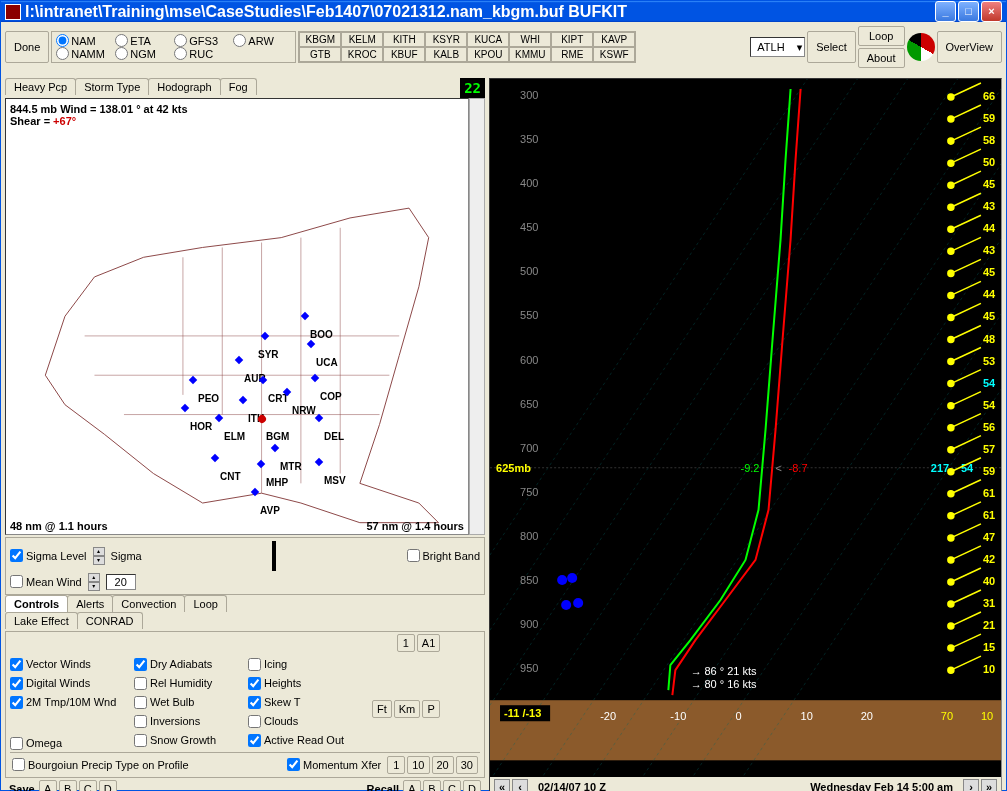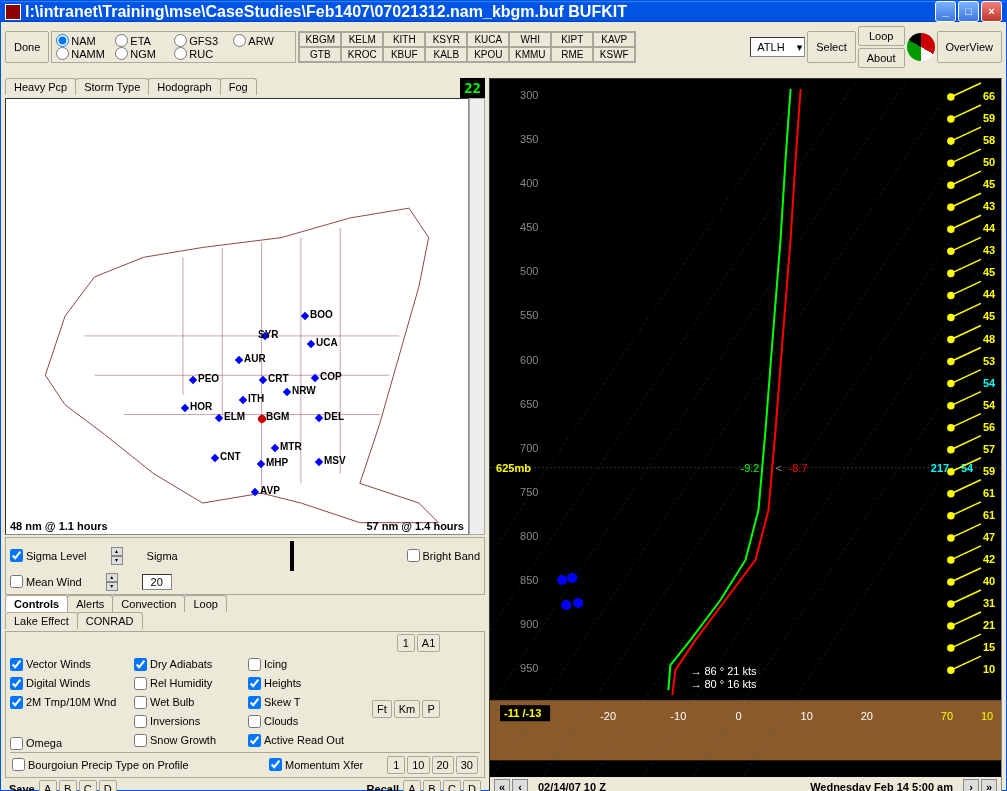--- a/index.html
+++ b/index.html
@@ -28,23 +28,23 @@
 .tabs-row { display: flex; }
 .tab { border: 1px solid #aca899; border-bottom: none; padding: 2px 8px; background: #ece9d8; cursor: pointer; font-size: 11px; border-radius: 3px 3px 0 0; margin-right: -1px;}
 .tab.active { background: #fff; font-weight: bold;}
 .map-area { flex: 1; border: 1px inset #888; background: #fff; position: relative; overflow: hidden;}
 .map-readout1 { position: absolute; top: 4px; left: 4px; font-weight: bold; color: #000;}
 .map-readout1 .shear { color: #c00; font-weight: bold;}
 .map-footer-l { position: absolute; bottom: 2px; left: 4px; font-weight: bold;}
 .map-footer-r { position: absolute; bottom: 2px; right: 4px; font-weight: bold;}
 .station-dot { position: absolute; width: 6px; height: 6px; background: #00f; transform: rotate(45deg);}
 .station-dot.sel { background: #c00; width: 8px; height: 8px; border-radius: 50%;}
-.station-lbl { position: absolute; font-size: 10px; font-weight: bold; color: #000;}
+.station-lbl { position: absolute; font-size: 10px; font-weight: bold; color: #000; margin-top: 20px;}
 .controls-section { border: 1px solid #aca899; padding: 2px; margin-top: 2px;}
-.ctrl-row { display: flex; align-items: center; gap: 24px; padding: 1px 2px;}
+.ctrl-row { display: flex; align-items: center; gap: 6px; padding: 1px 2px;}
 .chk { display: flex; align-items: center; gap: 3px; }
 .chk input { margin: 0;}
 .spin { display: inline-flex; flex-direction: column; }
 .spin-btn { width: 12px; height: 9px; border: 1px solid #888; background: #ddd; font-size: 6px; line-height: 6px; text-align: center; cursor: pointer;}
 .num-box { border: 1px inset #888; background: #fff; padding: 1px 4px; width: 30px; text-align: center;}
 .counter-badge { background: #000; color: #0f0; font-family: monospace; font-size: 14px; font-weight: bold; padding: 2px 4px;}
 .checkcol { display: flex; flex-direction: column; gap: 6px; width: 120px; margin-top: 24px;}
 .bottom-controls { padding: 2px 4px;}
 .save-row { display: flex; align-items: center; gap: 4px; padding: 2px 4px;}
 
@@ -154,20 +154,24 @@
               <div class="tab">Storm Type</div>
               <div class="tab">Hodograph</div>
               <div class="tab">Fog</div>
             </div>
         </div>
         <div class="counter-badge">22</div>
       </div>
 
       <div style="position:relative; flex:1; display:flex;">
         <div class="map-area" style="flex:1;">
+          <div class="map-readout1">
+            <span>844.5 mb Wind =  138.01 ° at 42  kts</span><br>
+            <span>Shear = </span><span class="shear">+67°</span>
+          </div>
           
           <svg width="100%" height="100%" viewBox="0 0 470 440">
             <path d="M 40 280 L 60 220 L 90 180 L 140 160 L 200 150 L 280 140 L 350 120 L 410 110 L 430 140 L 420 190 L 400 260 L 380 330 L 360 390 L 420 410 L 440 430 L 360 430 L 300 410 L 260 400 L 200 410 L 150 380 L 100 340 L 60 310 Z" fill="none" stroke="#8b4545" stroke-width="1"></path>
             <path d="M 180 160 L 180 300 M 220 150 L 220 320 M 260 145 L 260 400 M 300 140 L 300 390 M 340 130 L 340 380 M 80 240 L 400 240 M 90 280 L 390 280 M 120 320 L 380 320" stroke="#8b4545" stroke-width="0.5" fill="none"></path>
           </svg>
           <div id="map-sites">
               <div class="station-dot" style="left: 296px; top: 214px;"></div>
               <div class="station-lbl" style="left: 304px; top: 210px;">BOO</div>
               <div class="station-dot" style="left: 256px; top: 234px;"></div>
               <div class="station-lbl" style="left: 252px; top: 230px;">SYR</div>

